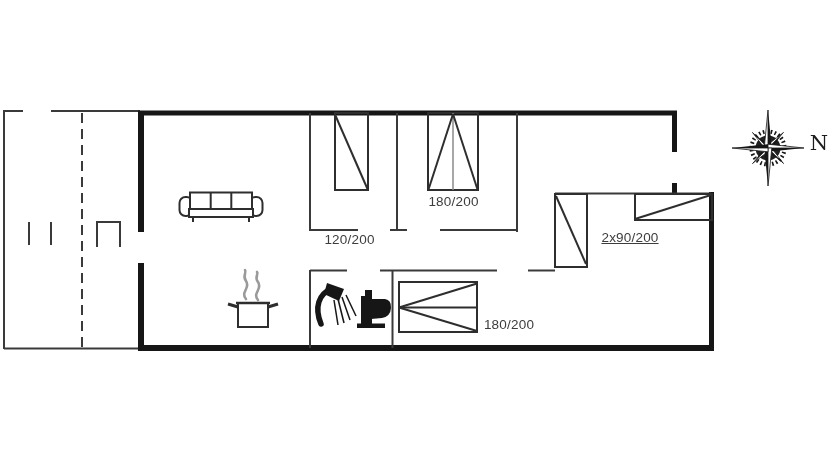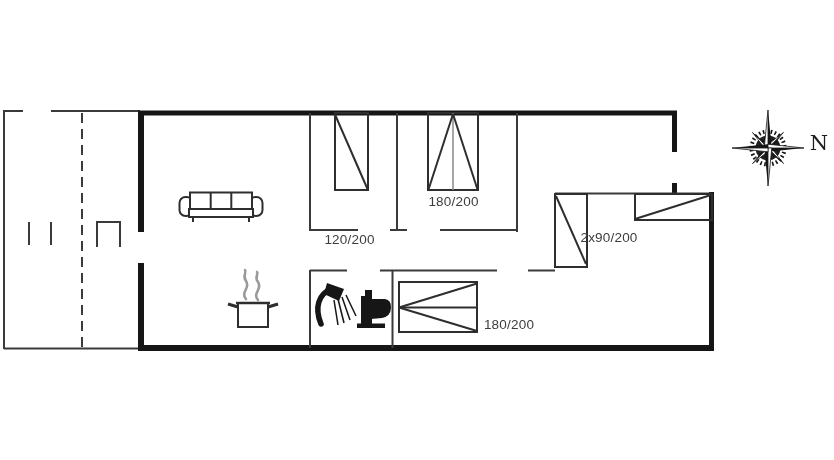--- a/index.html
+++ b/index.html
@@ -195,16 +195,16 @@
       </g>
     </g>
   </svg>
 
   <span class="lbl" style="left:321px;top:195px;width:57px;margin-top:38px;">120/200</span>
 
   <span class="lbl" style="left:425px;top:195px;width:57px;">180/200</span>
 
   <span class="lbl" style="left:480px;top:318px;width:58px;">180/200</span>
 
-  <span class="lbl" style="left:575px;top:231px;width:68px;">2x90/200</span>
+  <span class="lbl" style="left:596px;top:231px;width:68px;text-decoration:underline;">2x90/200</span>
 
   <span class="north-lbl" style="left:806px;top:131px;width:26px;">N</span>
 </div>
 
 </body></html>

